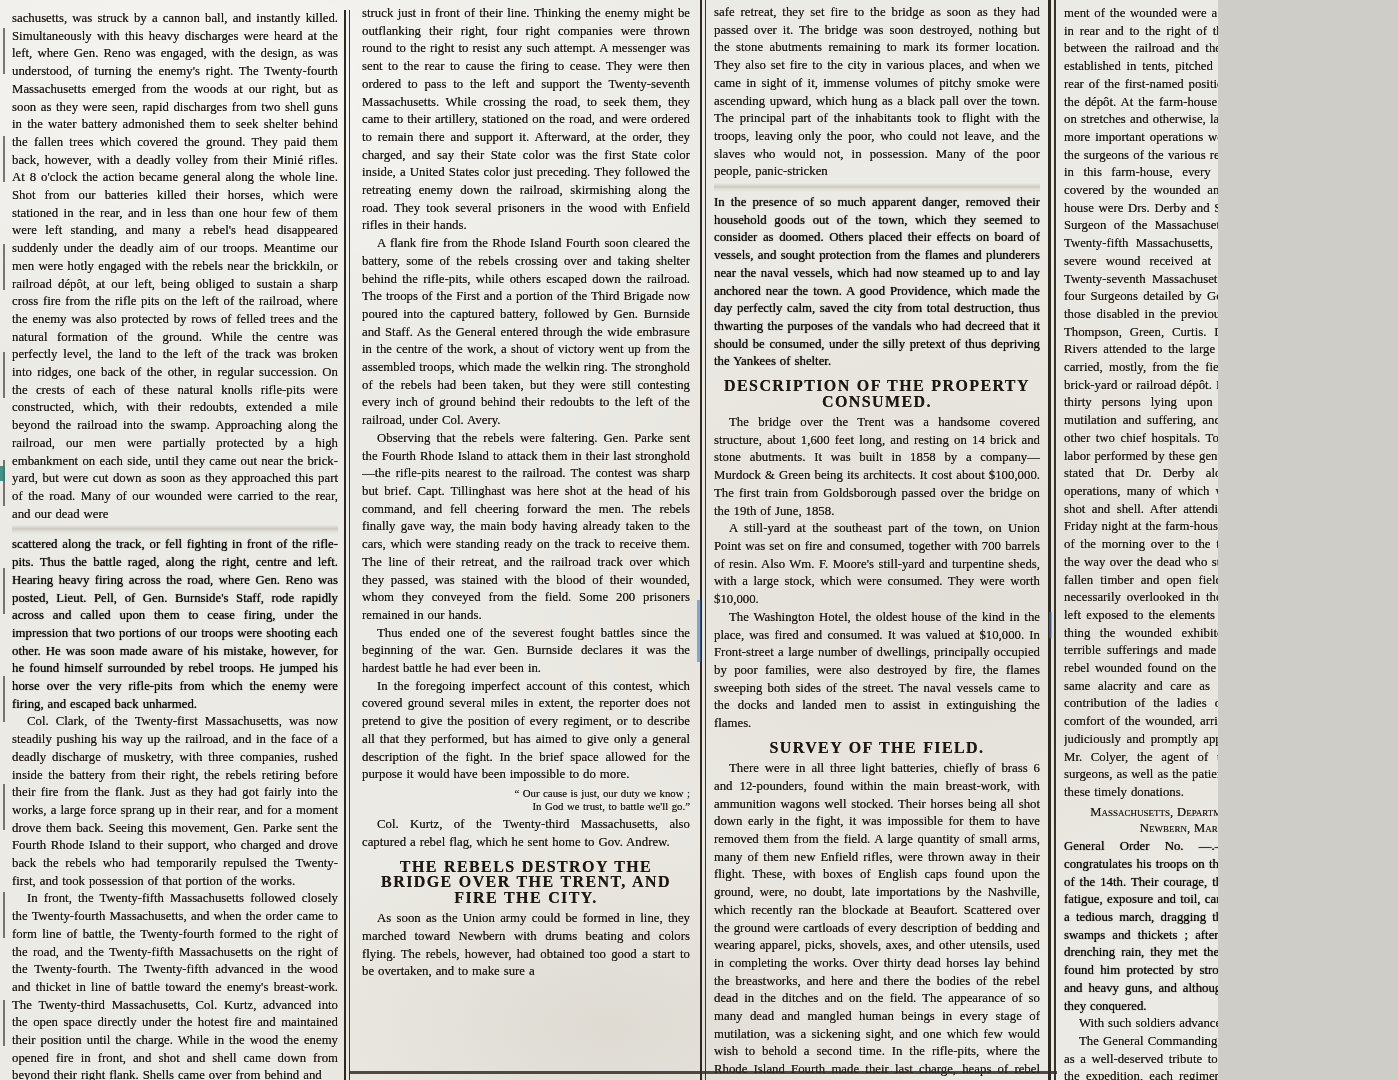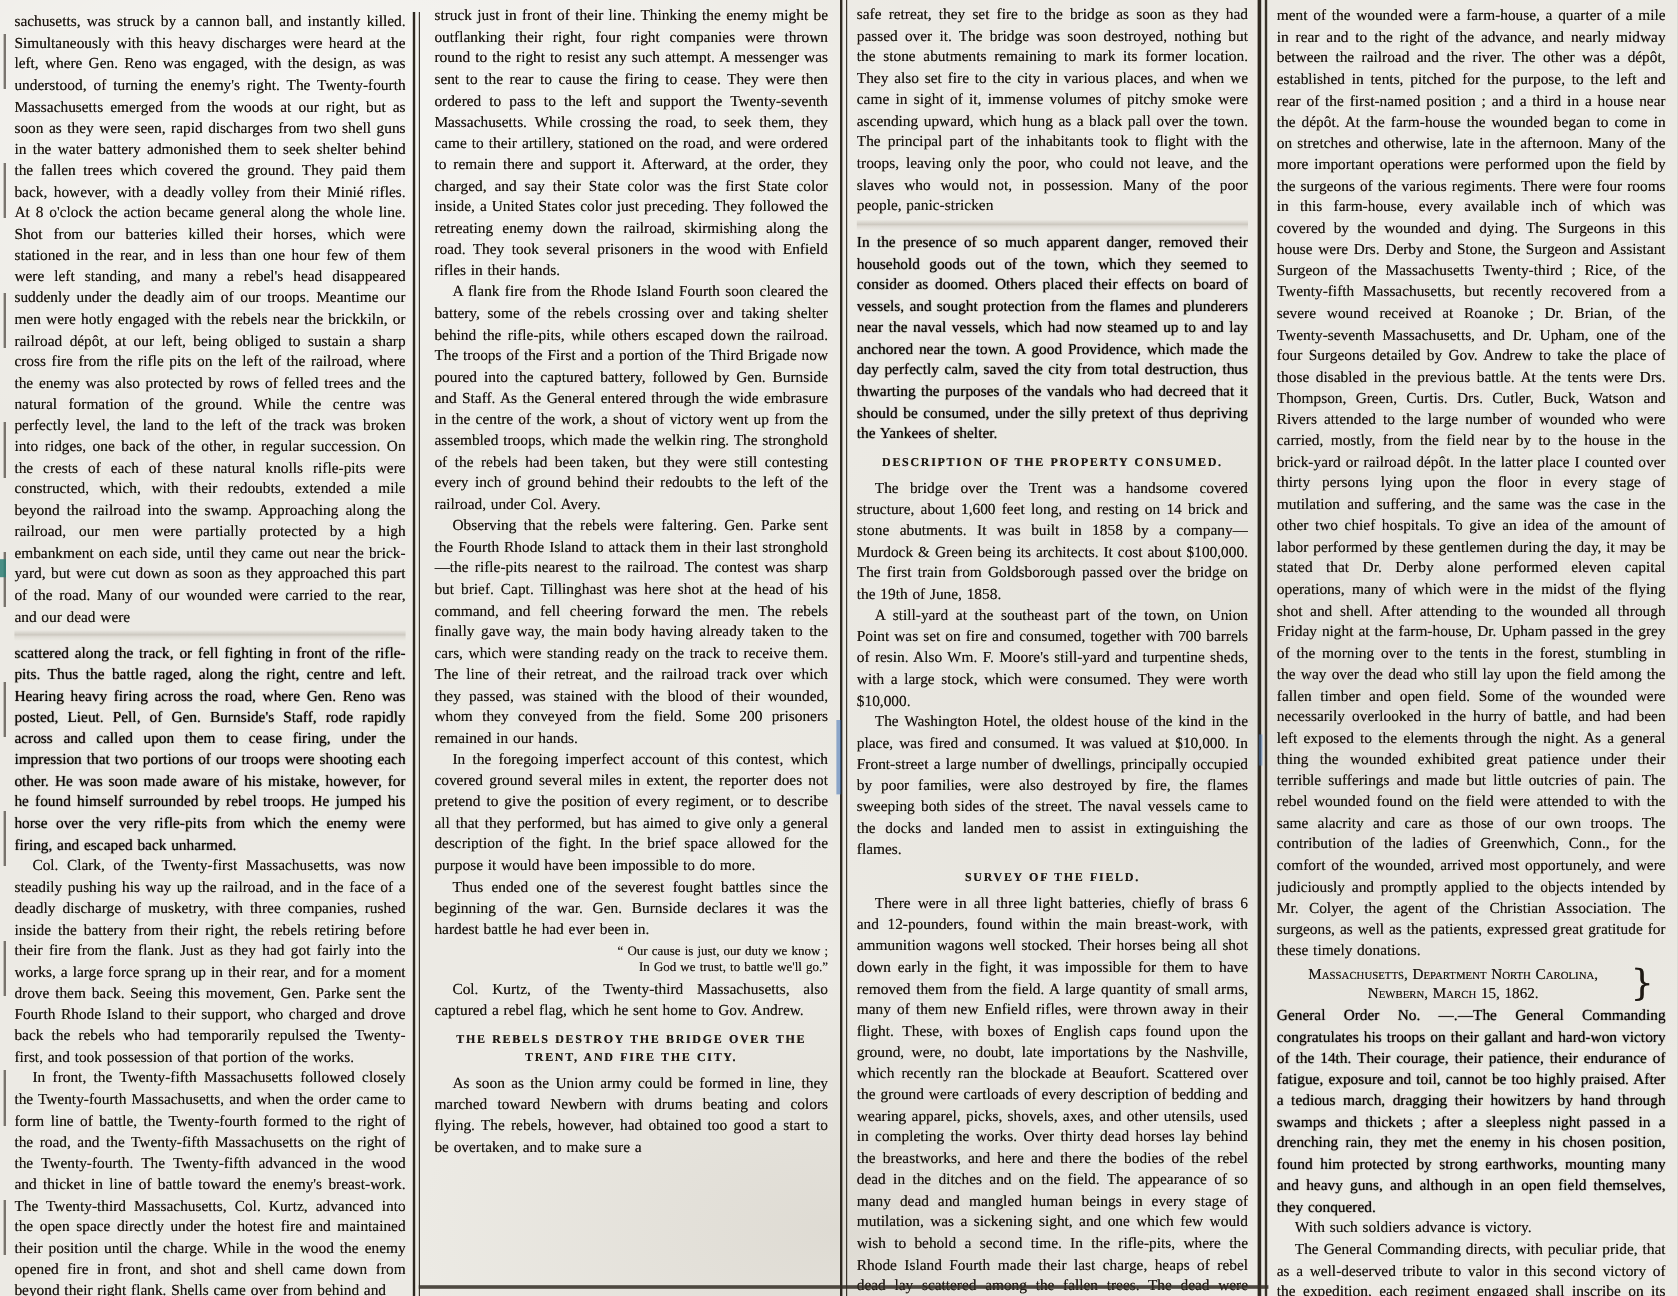--- a/index.html
+++ b/index.html
@@ -1,17 +1,17 @@
 <!DOCTYPE html>
 <html><head>
 <meta charset="utf-8">
 <style>
   html,body{margin:0;padding:0;background:#cfcdc8;}
   .page{
-    position:relative;width:1398px;height:1080px;overflow:hidden;
+    position:relative;width:1218px;height:1080px;overflow:hidden;
     background:
       radial-gradient(ellipse 900px 500px at 18% 8%, rgba(255,255,255,.55) 0%, rgba(255,255,255,0) 60%),
       radial-gradient(ellipse 700px 600px at 78% 55%, rgba(215,211,202,.5) 0%, rgba(215,211,202,0) 65%),
       radial-gradient(ellipse 500px 300px at 50% 95%, rgba(205,200,190,.45) 0%, rgba(205,200,190,0) 70%),
       #eceae4;
     font-family:"Liberation Serif","DejaVu Serif",serif;
     color:#1d1813;
   }
   .col{
     position:absolute;top:0;height:1080px;overflow:hidden;
@@ -21,21 +21,21 @@
   }
   #c1{left:12px;width:326px;padding-top:10px;}
   #c2{left:362px;width:328px;padding-top:5px;}
   #c3{left:714px;width:326px;padding-top:4px;}
   #c4{left:1064px;width:324px;padding-top:5px;}
   .col p{margin:0;text-indent:15px;}
   .col p.cont{text-indent:0;}
   .col p.dark{color:#0d0905;text-shadow:0 0 .9px rgba(12,7,2,.9);}
   .hd{
     text-align:center;text-indent:0 !important;font-weight:bold;
-    font-size:10px;line-height:15.5px;letter-spacing:1.4px;
+    font-size:16px;line-height:15.5px;letter-spacing:1.4px;
     margin:7px 6px 5px !important;
   }
   .motto{
     text-indent:0 !important;white-space:pre-line;text-align:right;
     font-size:10.8px;line-height:13.2px;margin:3px 0 3px 46px !important;
   }
   .dateline{
     position:relative;text-align:center;text-indent:0 !important;
     font-variant:small-caps;font-size:12.6px;line-height:16.8px;
     padding-right:30px;margin:2px 0 1px !important;
@@ -75,22 +75,22 @@
     <div class="seam"></div>
     <p class="cont dark">scattered along the track, or fell fighting in front of the rifle-pits.  Thus the battle raged, along the right, centre and left.  Hearing heavy firing across the road, where Gen. Reno was posted, Lieut. Pell, of Gen. Burnside's Staff, rode rapidly across and called upon them to cease firing, under the impression that two portions of our troops were shooting each other.  He was soon made aware of his mistake, however, for he found himself surrounded by rebel troops.  He jumped his horse over the very rifle-pits from which the enemy were firing, and escaped back unharmed.</p>
     <p>Col. Clark, of the Twenty-first Massachusetts, was now steadily pushing his way up the railroad, and in the face of a deadly discharge of musketry, with three companies, rushed inside the battery from their right, the rebels retiring before their fire from the flank.  Just as they had got fairly into the works, a large force sprang up in their rear, and for a moment drove them back.  Seeing this movement, Gen. Parke sent the Fourth Rhode Island to their support, who charged and drove back the rebels who had temporarily repulsed the Twenty-first, and took possession of that portion of the works.</p>
     <p>In front, the Twenty-fifth Massachusetts followed closely the Twenty-fourth Massachusetts, and when the order came to form line of battle, the Twenty-fourth formed to the right of the road, and the Twenty-fifth Massachusetts on the right of the Twenty-fourth.  The Twenty-fifth advanced in the wood and thicket in line of battle toward the enemy's breast-work.  The Twenty-third Massachusetts, Col. Kurtz, advanced into the open space directly under the hotest fire and maintained their position until the charge.  While in the wood the enemy opened fire in front, and shot and shell came down from beyond their right flank.  Shells came over from behind and</p>
   </div>
 
   <div class="col" id="c2">
     <p class="cont">struck just in front of their line.  Thinking the enemy might be outflanking their right, four right companies were thrown round to the right to resist any such attempt.  A messenger was sent to the rear to cause the firing to cease.  They were then ordered to pass to the left and support the Twenty-seventh Massachusetts.  While crossing the road, to seek them, they came to their artillery, stationed on the road, and were ordered to remain there and support it.  Afterward, at the order, they charged, and say their State color was the first State color inside, a United States color just preceding.  They followed the retreating enemy down the railroad, skirmishing along the road.  They took several prisoners in the wood with Enfield rifles in their hands.</p>
     <p>A flank fire from the Rhode Island Fourth soon cleared the battery, some of the rebels crossing over and taking shelter behind the rifle-pits, while others escaped down the railroad.  The troops of the First and a portion of the Third Brigade now poured into the captured battery, followed by Gen. Burnside and Staff.  As the General entered through the wide embrasure in the centre of the work, a shout of victory went up from the assembled troops, which made the welkin ring.  The stronghold of the rebels had been taken, but they were still contesting every inch of ground behind their redoubts to the left of the railroad, under Col. Avery.</p>
     <p>Observing that the rebels were faltering. Gen. Parke sent the Fourth Rhode Island to attack them in their last stronghold—the rifle-pits nearest to the railroad.  The contest was sharp but brief.  Capt. Tillinghast was here shot at the head of his command, and fell cheering forward the men.  The rebels finally gave way, the main body having already taken to the cars, which were standing ready on the track to receive them.  The line of their retreat, and the railroad track over which they passed, was stained with the blood of their wounded, whom they conveyed from the field.  Some 200 prisoners remained in our hands.</p>
+    <p>Thus ended one of the severest fought battles since the beginning of the war.  Gen. Burnside declares it was the hardest battle he had ever been in.</p>
     <p>In the foregoing imperfect account of this contest, which covered ground several miles in extent, the reporter does not pretend to give the position of every regiment, or to describe all that they performed, but has aimed to give only a general description of the fight.  In the brief space allowed for the purpose it would have been impossible to do more.</p>
-    <p>Thus ended one of the severest fought battles since the beginning of the war.  Gen. Burnside declares it was the hardest battle he had ever been in.</p>
     <p class="motto">“ Our cause is just, our duty we know ;
 In God we trust, to battle we'll go.”</p>
     <p>Col. Kurtz, of the Twenty-third Massachusetts, also captured a rebel flag, which he sent home to Gov. Andrew.</p>
     <p class="hd">THE REBELS DESTROY THE BRIDGE OVER THE TRENT, AND FIRE THE CITY.</p>
     <p>As soon as the Union army could be formed in line, they marched toward Newbern with drums beating and colors flying.  The rebels, however, had obtained too good a start to be overtaken, and to make sure a</p>
   </div>
 
   <div class="col" id="c3">
     <p class="cont">safe retreat, they set fire to the bridge as soon as they had passed over it.  The bridge was soon destroyed, nothing but the stone abutments remaining to mark its former location.  They also set fire to the city in various places, and when we came in sight of it, immense volumes of pitchy smoke were ascending upward, which hung as a black pall over the town.  The principal part of the inhabitants took to flight with the troops, leaving only the poor, who could not leave, and the slaves who would not, in possession.  Many of the poor people, panic-stricken</p>
     <div class="seam"></div>

